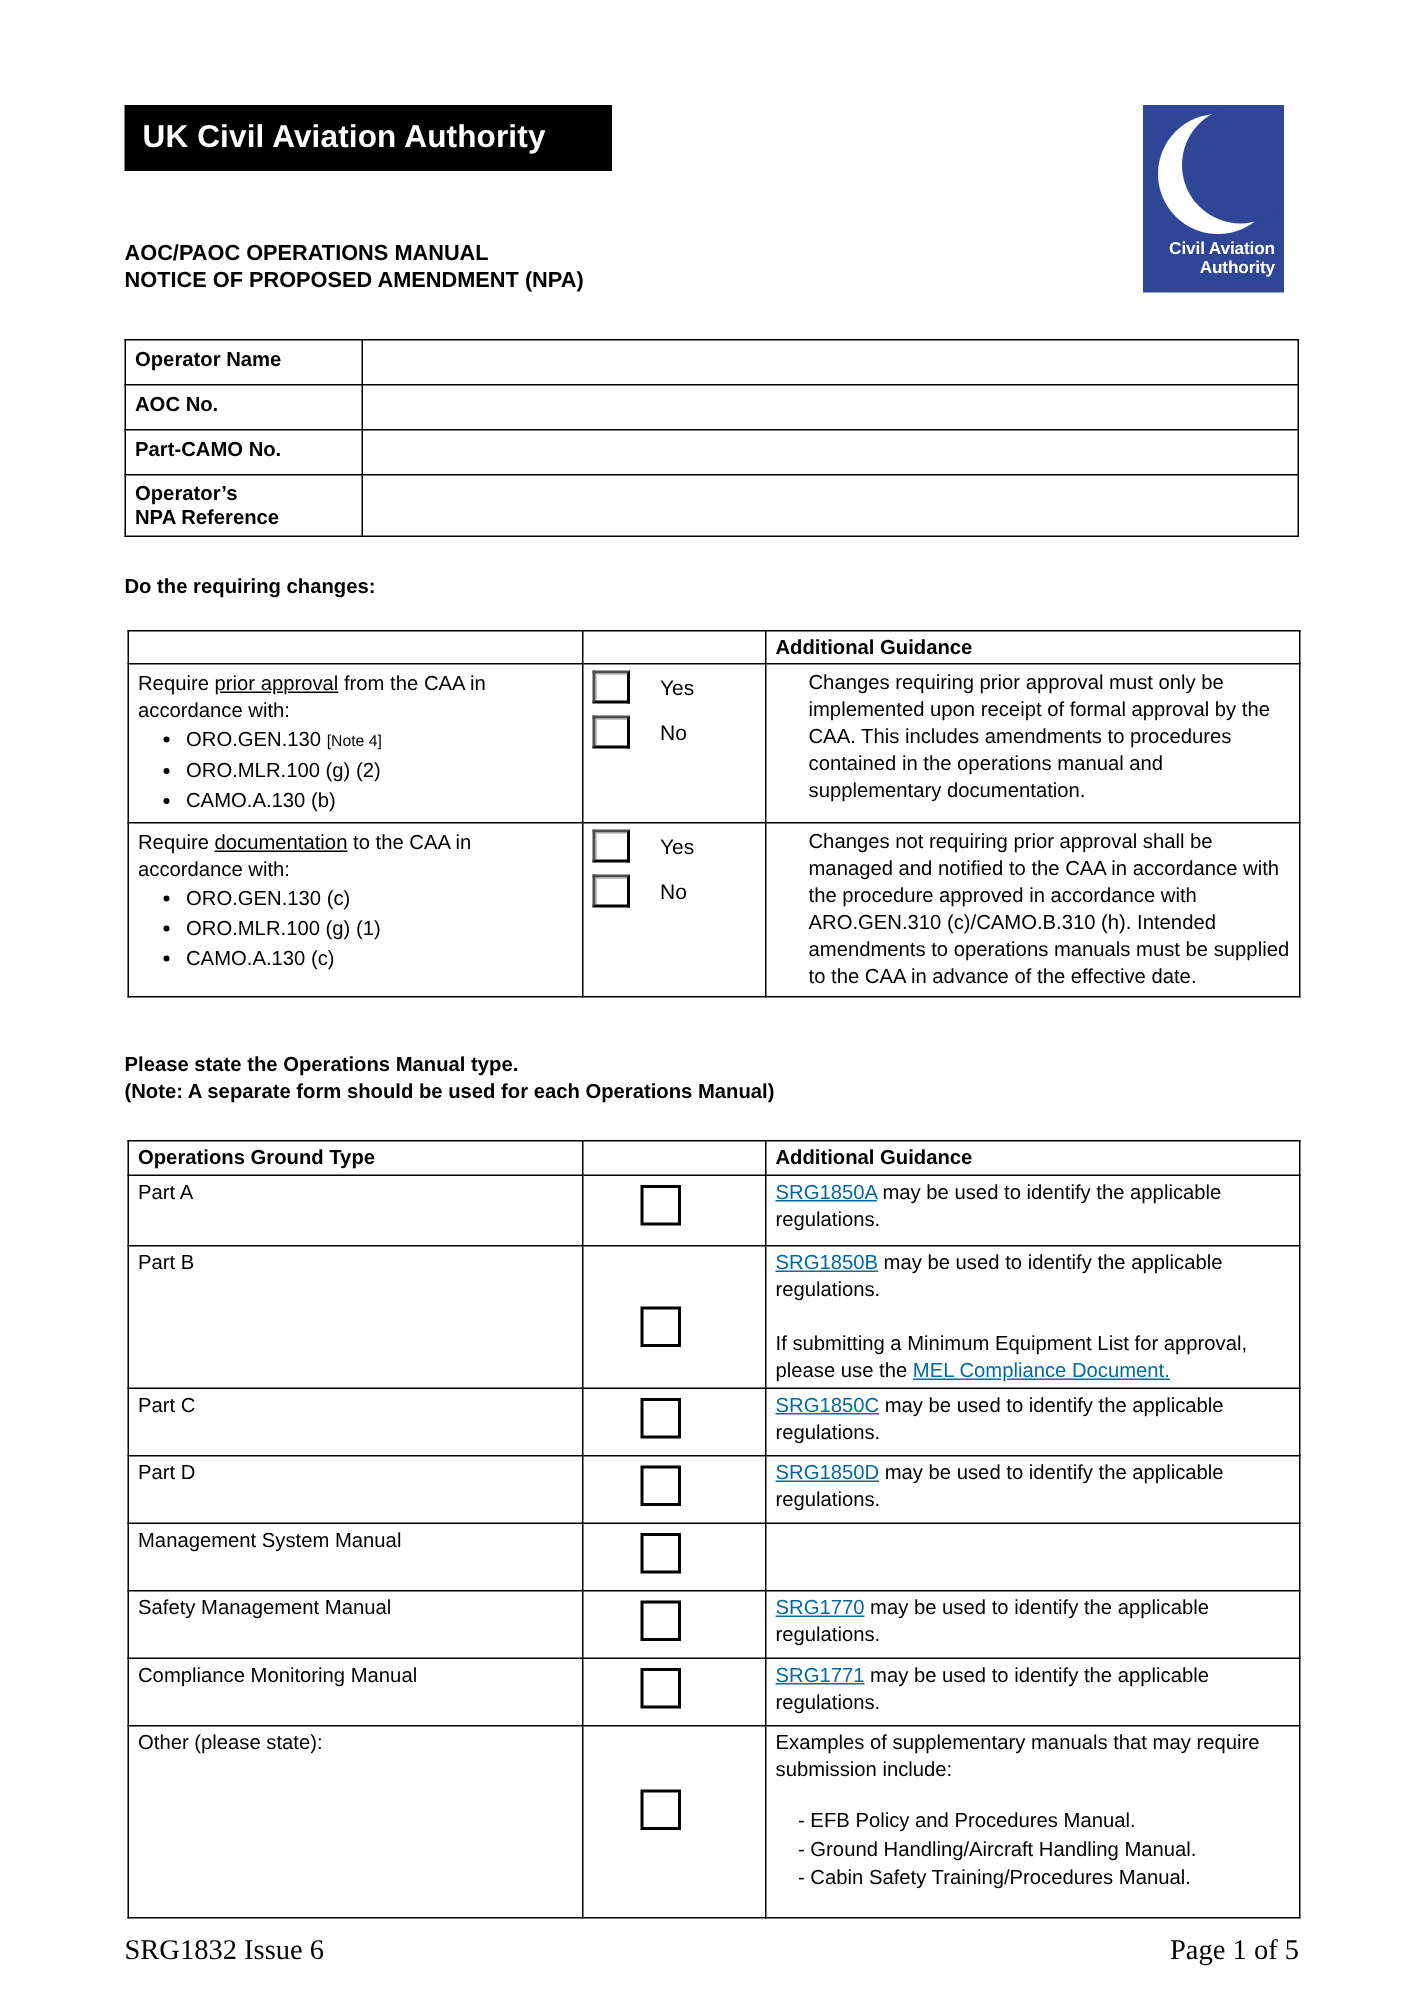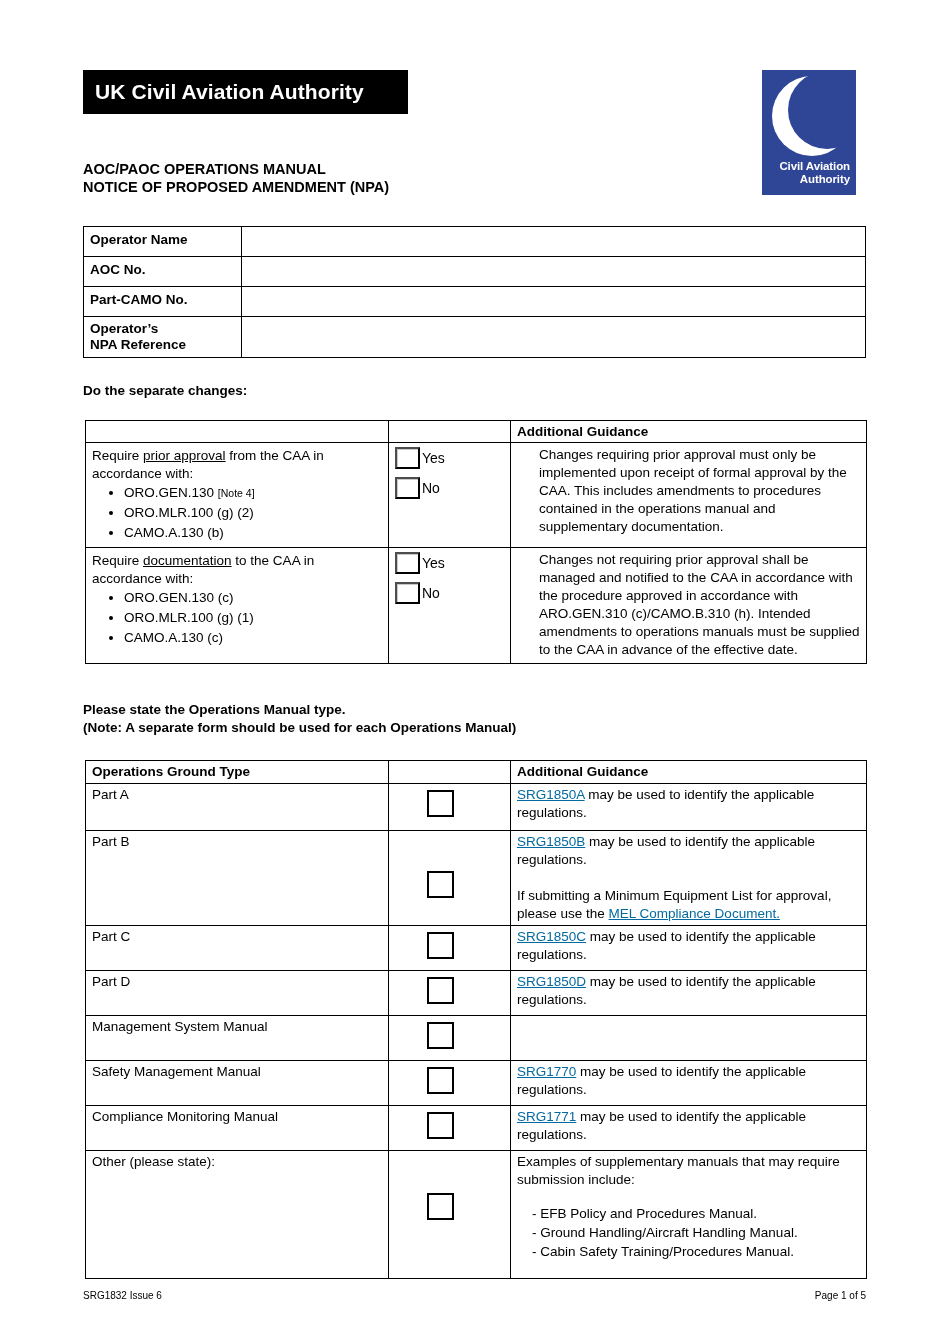--- a/index.html
+++ b/index.html
@@ -128,21 +128,21 @@
   .checkbox3d {
     width: 25px; height: 22px;
     background: #ffffff;
     border-top: 2px solid #4d4d4d;
     border-left: 2px solid #4d4d4d;
     border-right: 2px solid #000000;
     border-bottom: 2px solid #000000;
     box-shadow: inset 1px 1px 0 #c9c9c9;
     flex: none;
   }
-  .cbrow .cblabel { margin-left: 2px; font-size: 14px; }
+  .cbrow .cblabel { margin-left: 20px; font-size: 14px; }
 
   .section-note {
     position: absolute;
     left: 83px; top: 701px;
     font-size: 13.5px;
     font-weight: bold;
     line-height: 18px;
     white-space: pre-line;
   }
 
@@ -170,21 +170,22 @@
     text-decoration: underline;
   }
   ul.dashlist { margin: 15px; padding: 0; list-style: none; }
   ul.dashlist li { line-height: 19px; text-indent: -12px; padding-left: 12px; }
 
   
   .footer {
     position: absolute;
     left: 83px; right: 84px; top: 1290px;
     display: flex; justify-content: space-between;
-    font-size: 10px;
+    font-size: 19px;
+    font-family: Liberation Serif, serif;
   }
 </style>
 </head>
 <body>
 
 <div class="page">
 
   <div class="header-band">
     <span class="brand">UK Civil Aviation Authority</span>
   </div>
@@ -221,21 +222,21 @@
         <td></td>
       </tr>
       <tr>
         <td class="lbl two" style="white-space:pre-line">Operator’s
 NPA Reference</td>
         <td></td>
       </tr>
     </tbody>
   </table>
 
-  <div class="section-q">Do the separate changes:</div>
+  <div class="section-q">Do the requiring changes:</div>
 
   <table class="grid" id="changes-table">
     <colgroup>
         <col class="c1">
         <col class="c2">
         <col class="c3">
       </colgroup>
     <tbody>
       <tr>
         <td class="hdr"></td>

